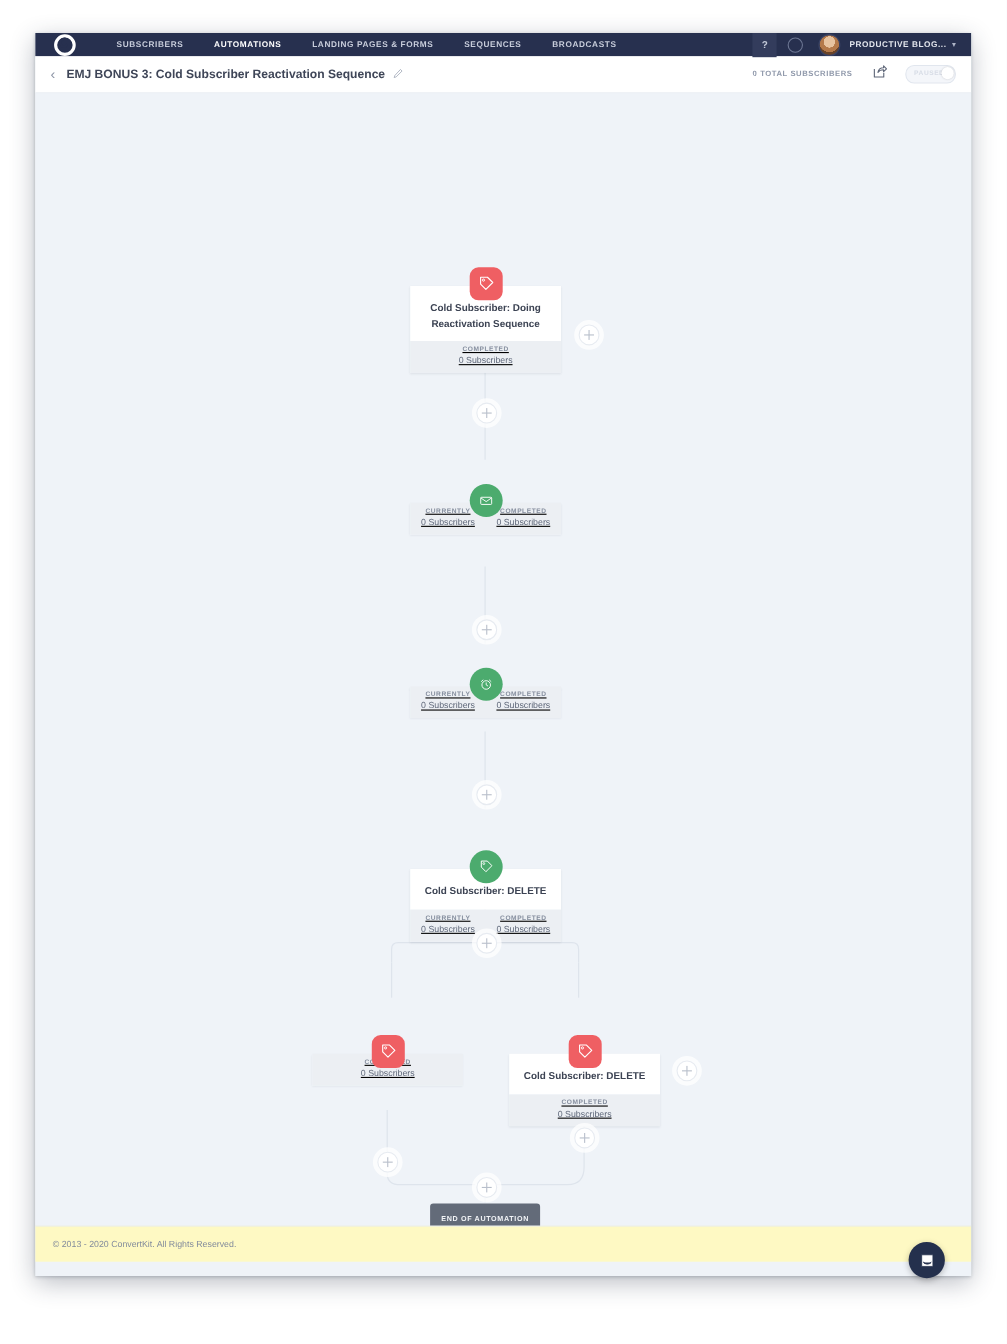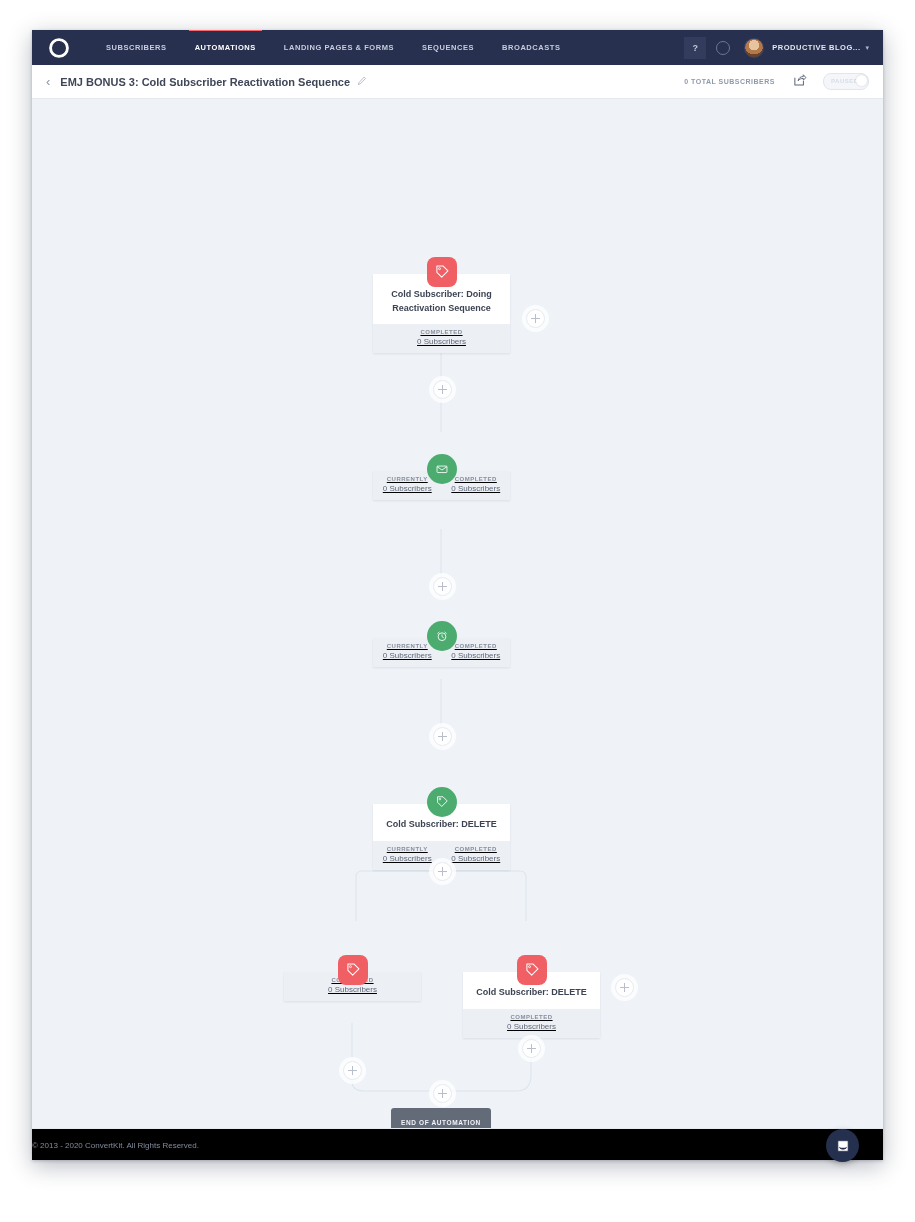--- a/index.html
+++ b/index.html
@@ -18,21 +18,21 @@
     left: 32px; top: 30px;
     width: 851px; height: 1130px;
     background: #eff3f8;
     box-shadow: 0 6px 22px rgba(40,50,70,0.33), 0 1px 3px rgba(40,50,70,0.25);
     overflow: hidden;
   }
 
   
   .navbar {
     position: relative;
-    height: 35px;
+    height: 21px;
     background: #27304f;
     display: flex;
     align-items: center;
     padding: 0 14px 0 16px;
   }
   .logo { width: 22px; height: 22px; flex: 0 0 auto; margin-right: 22px; }
   .navlinks { display: flex; align-items: center; height: 35px; }
   .navlink {
     position: relative;
     color: #c8cddb;
@@ -158,24 +158,24 @@
 
   
   .canvas {
     position: relative;
     height: 1029px;
     background: #eff3f8;
     overflow: hidden;
   }
   .footer {
     height: 32px;
-    background: #000000;
+    background: #fef9c3;
     display: flex;
     align-items: center;
-    padding-left: 0;
+    padding-left: 16px;
     border-top: 1px solid #e6ebf2;
   }
   .copyright { color: #828b9c; font-size: 8px; }
 
   
   .wires { position: absolute; left: 0; top: 0; width: 851px; height: 1029px; }
 
   
   .node {
     position: absolute;

